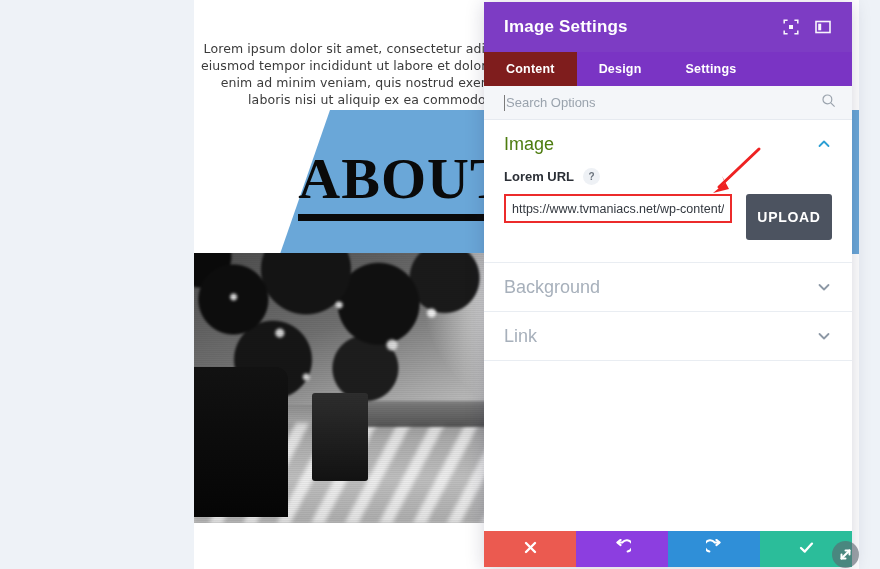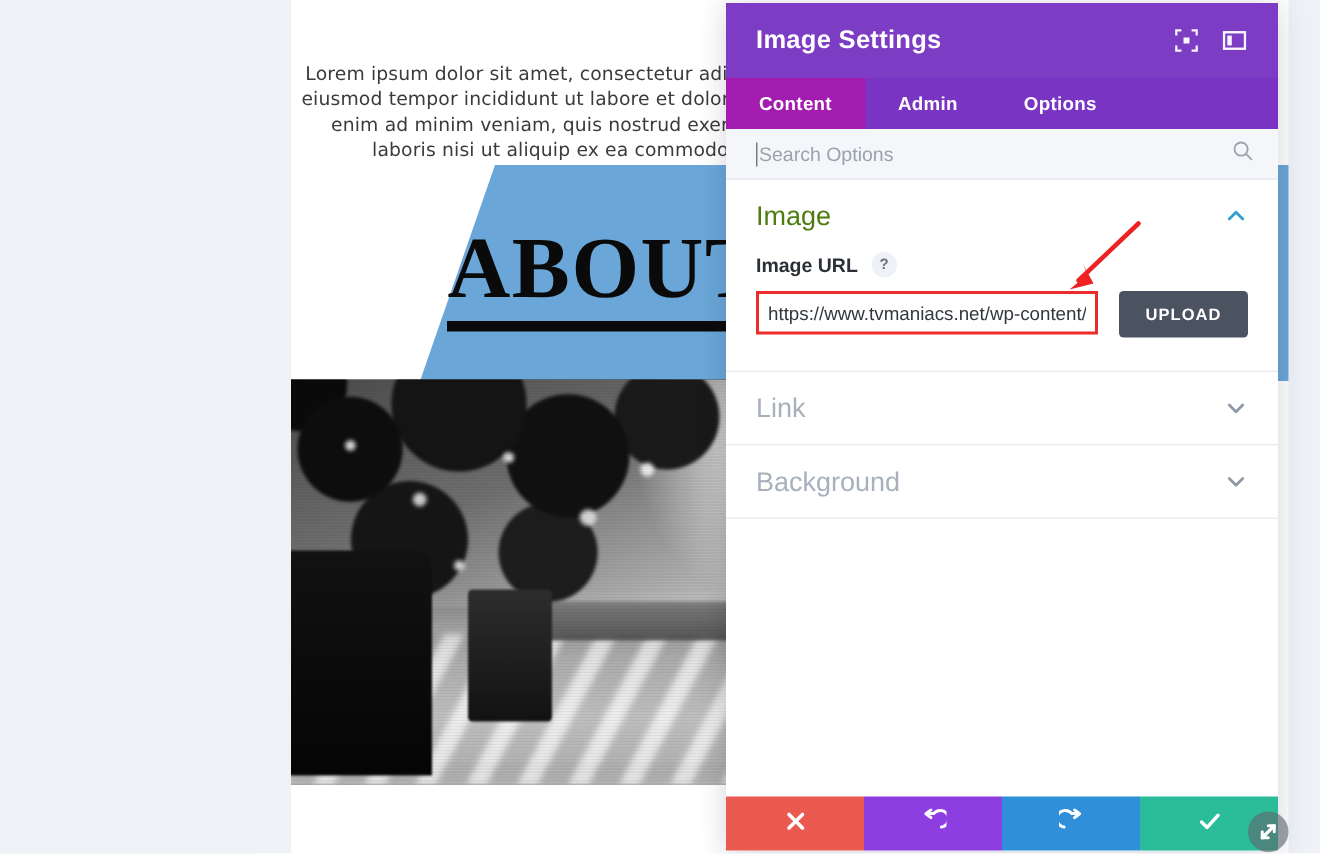--- a/index.html
+++ b/index.html
@@ -240,21 +240,21 @@
   }
   .tab {
     display: flex; align-items: center;
     padding: 0 22px;
     color: #ffffff;
     font-size: 12.5px;
     font-weight: bold;
     cursor: pointer;
     letter-spacing: .2px;
   }
-  .tab.active { background: #a21caf; }
+  .tab.active { background: #7f1d1d; }
 
   .panel-search {
     height: 34px;
     background: #f4f6f9;
     border-bottom: 1px solid #e6eaf0;
     display: flex;
     align-items: center;
     padding: 0 16px 0 20px;
     flex: 0 0 auto;
     position: relative;
@@ -349,27 +349,27 @@
     padding: 0 6px;
     white-space: nowrap;
     overflow: hidden;
     text-overflow: clip;
     line-height: 25px;
   }
 
   .upload-btn {
     margin-left: 14px;
     width: 94px;
-    height: 31px;
+    height: 46px;
     background: #4c5360;
     color: #ffffff;
     border: none;
     border-radius: 3px;
     font-family: "Liberation Sans", sans-serif;
-    font-size: 11px;
+    font-size: 14px;
     font-weight: bold;
     letter-spacing: .7px;
     cursor: pointer;
   }
 
   
   .panel-actions {
     flex: 0 0 auto;
     height: 36px;
     display: flex;
@@ -468,22 +468,22 @@
       <div class="header-icon">
         <svg width="16" height="16" viewBox="0 0 16 16" aria-hidden="true">
           <rect x="1" y="2.5" width="14" height="11" fill="none" stroke="#ffffff" stroke-width="1.6"></rect>
           <rect x="3.2" y="4.7" width="3" height="6.6" fill="#ffffff"></rect>
         </svg>
       </div>
     </div>
 
     <div class="panel-tabs">
       <div class="tab active">Content</div>
-      <div class="tab">Admin</div>
-      <div class="tab">Options</div>
+      <div class="tab">Design</div>
+      <div class="tab">Settings</div>
     </div>
 
     <div class="panel-search">
       <div class="search-caret"></div>
       <input class="search-input" type="text" placeholder="Search Options" style="">
       <span>
         <svg width="15" height="15" viewBox="0 0 15 15" aria-hidden="true">
           <circle cx="6.4" cy="6.4" r="4.4" fill="none" stroke="#9aa3ad" stroke-width="1.2"></circle>
           <line x1="9.8" y1="9.8" x2="13.6" y2="13.6" stroke="#9aa3ad" stroke-width="1.2"></line>
         </svg>
@@ -497,47 +497,47 @@
           <div class="section-title">Image</div>
           <div class="chev">
             <svg width="14" height="14" viewBox="0 0 14 14" aria-hidden="true">
               <polyline points="2.5,9 7,4.5 11.5,9" fill="none" stroke="currentColor" stroke-width="1.8" stroke-linecap="round" stroke-linejoin="round"></polyline>
             </svg>
           </div>
         </div>
 
         <div class="section-body">
           <div class="field-label-row">
-            <span class="field-label">Image URL</span>
+            <span class="field-label">Lorem URL</span>
             <span class="help-badge">?</span>
           </div>
 
           <div class="url-row">
             <div class="url-input-wrap">
               <input class="url-input" type="text" value="https://www.tvmaniacs.net/wp-content/u" style="">
             </div>
             <button class="upload-btn">UPLOAD</button>
           </div>
         </div>
       </div>
 
       <div class="section">
         <div class="section-head">
-          <div class="section-title">Link</div>
+          <div class="section-title">Background</div>
           <div class="chev">
             <svg width="14" height="14" viewBox="0 0 14 14" aria-hidden="true">
               <polyline points="2.5,5 7,9.5 11.5,5" fill="none" stroke="currentColor" stroke-width="1.8" stroke-linecap="round" stroke-linejoin="round"></polyline>
             </svg>
           </div>
         </div>
       </div>
 
       <div class="section">
         <div class="section-head">
-          <div class="section-title">Background</div>
+          <div class="section-title">Link</div>
           <div class="chev">
             <svg width="14" height="14" viewBox="0 0 14 14" aria-hidden="true">
               <polyline points="2.5,5 7,9.5 11.5,5" fill="none" stroke="currentColor" stroke-width="1.8" stroke-linecap="round" stroke-linejoin="round"></polyline>
             </svg>
           </div>
         </div>
       </div>
 
 
     </div>

